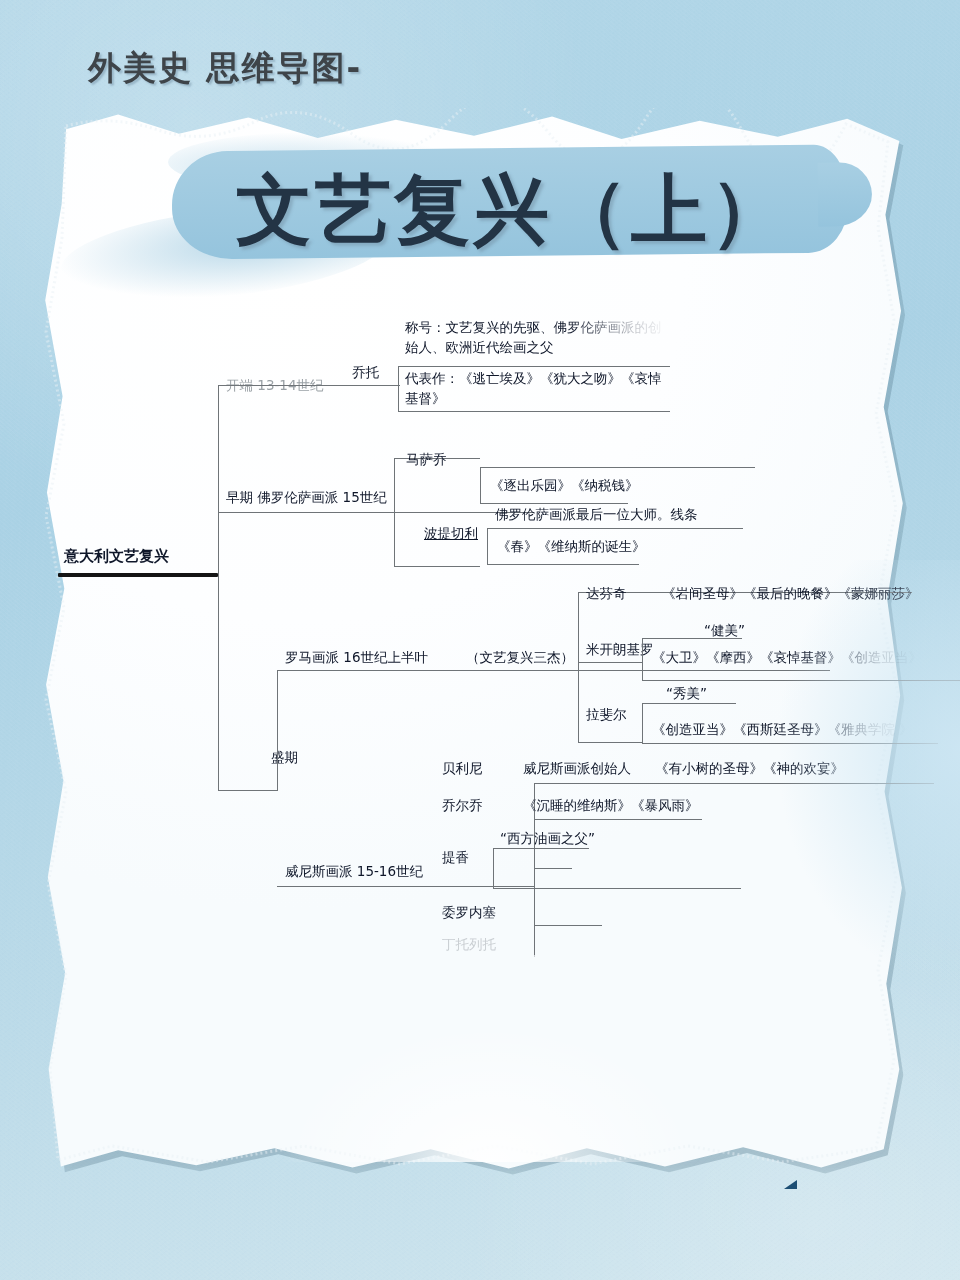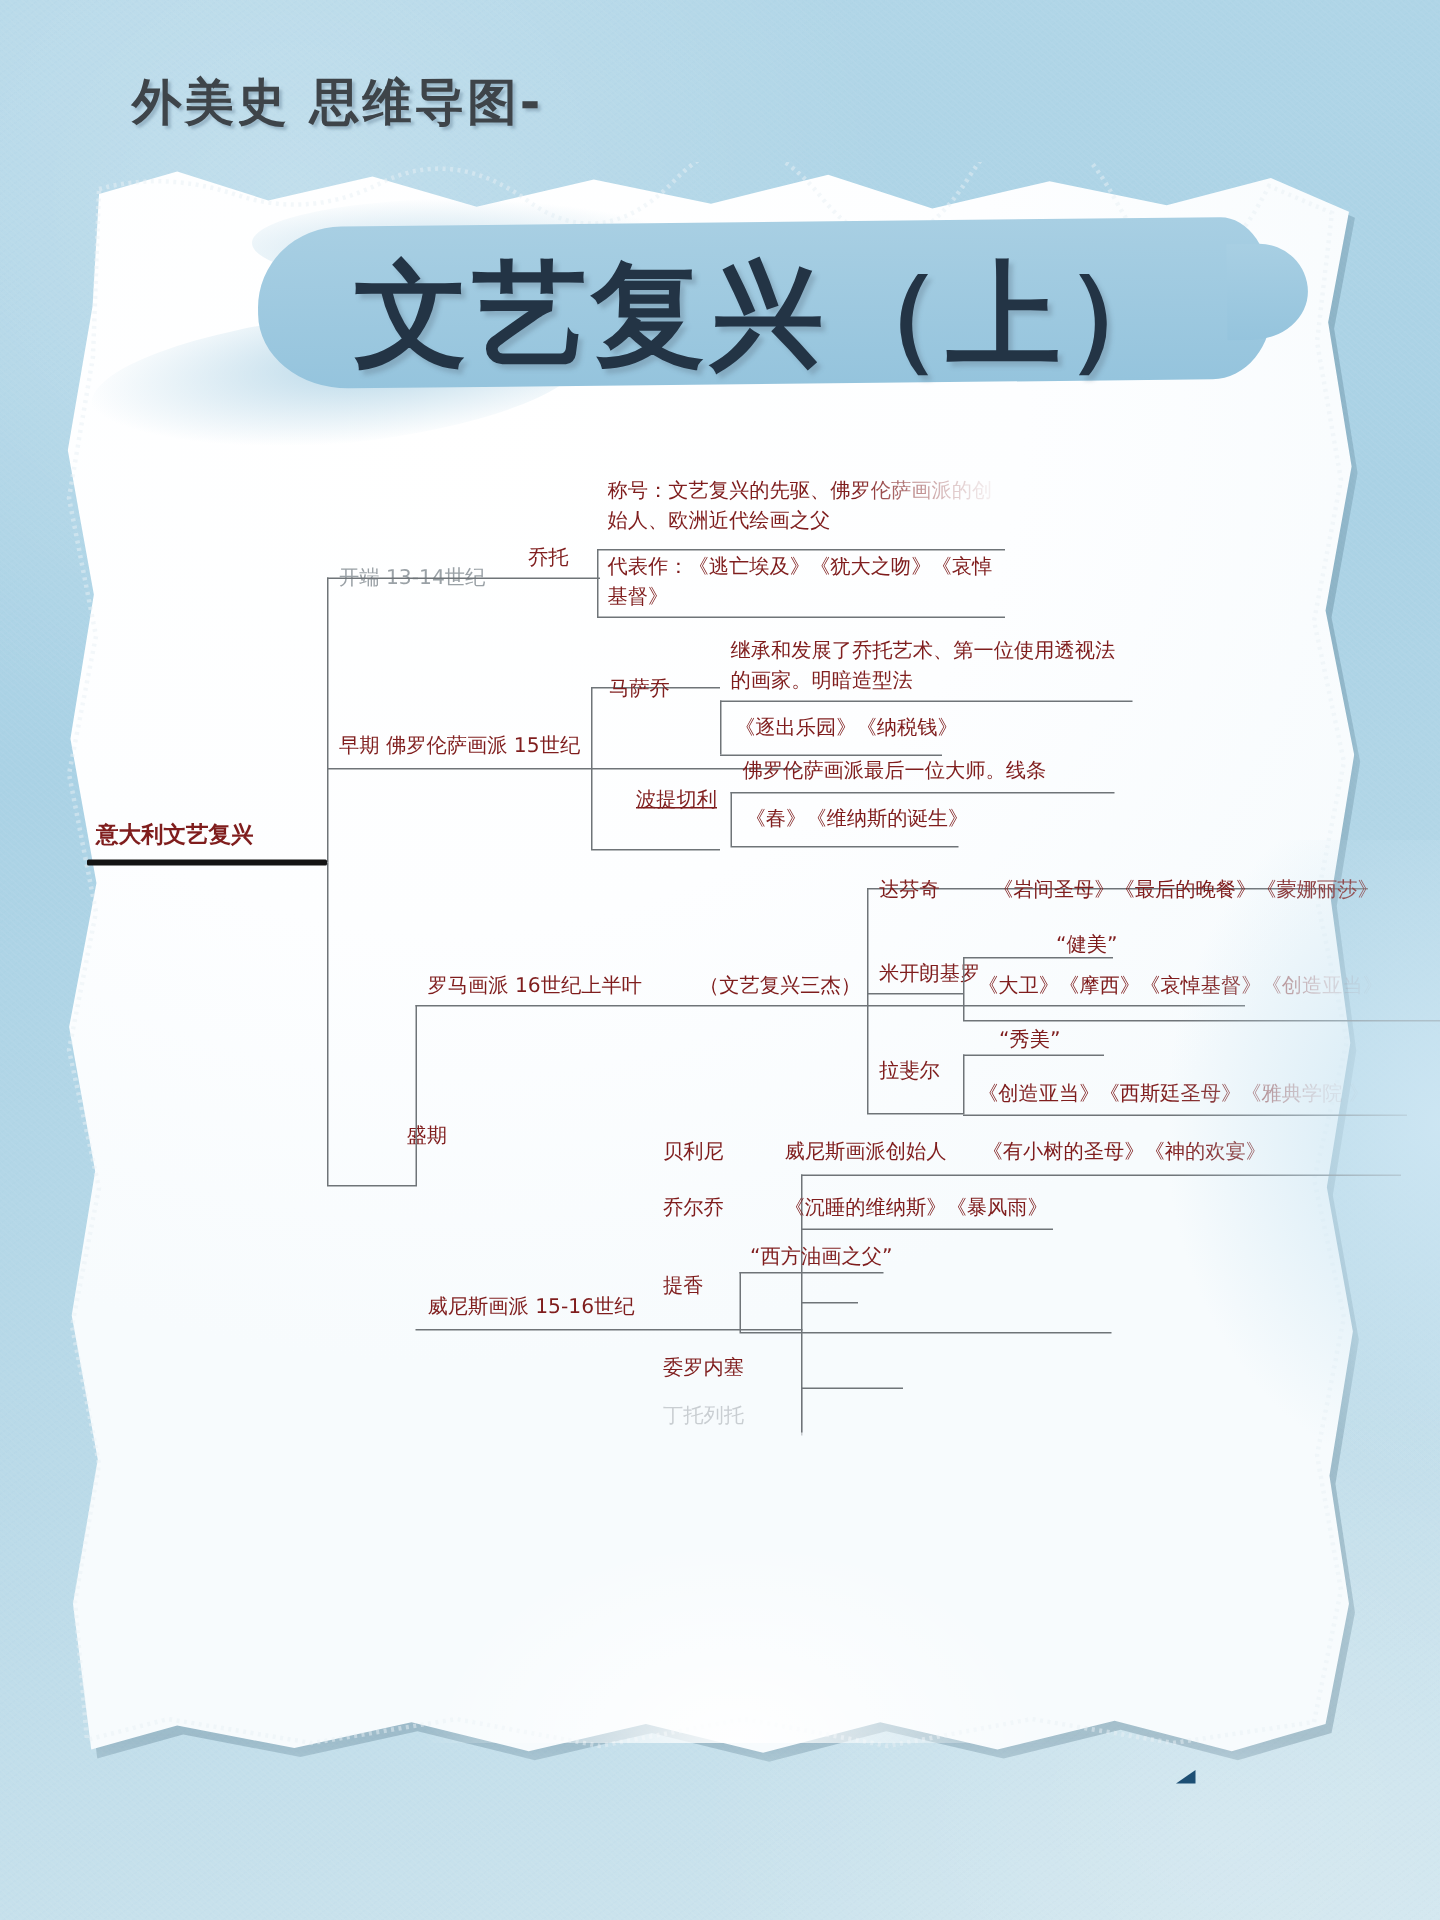--- a/index.html
+++ b/index.html
@@ -141,21 +141,21 @@
   }
 
   
   .map {
     position: absolute;
     left: 0; top: 0;
     width: 960px; height: 1280px;
   }
   .node {
     position: absolute;
-    color: #7f1d1d;
+    color: #0f172a;
     font-size: 13.5px;
     line-height: 1.45;
     white-space: nowrap;
     font-family: "DejaVu Sans", "Liberation Sans", sans-serif;
   }
   .node.wrap { white-space: normal; }
   .node.root {
     font-size: 15px;
     font-weight: 700;
   }
@@ -246,21 +246,20 @@
     <div class="ln v" style="left:398px; top:366px; height:46px;"></div>
     <div class="node wrap" style="left:405px; top:369px; width:265px;">代表作：《逃亡埃及》《犹大之吻》《哀悼基督》</div>
     <div class="ln h" style="left:398px; top:411px; width:272px;"></div>
 
     <div class="node" style="left:226px; top:488px;">早期 佛罗伦萨画派 15世纪</div>
     <div class="ln h" style="left:218px; top:512px; width:316px;"></div>
     <div class="ln v" style="left:394px; top:458px; height:108px;"></div>
 
     <div class="ln h" style="left:394px; top:458px; width:86px;"></div>
     <div class="node" style="left:406px; top:450px;">马萨乔</div>
-    <div class="node wrap" style="left:487px; top:425px; width:268px;">继承和发展了乔托艺术、第一位使用透视法的画家。明暗造型法</div>
     <div class="ln h" style="left:480px; top:467px; width:275px;"></div>
     <div class="ln v" style="left:480px; top:467px; height:36px;"></div>
     <div class="node" style="left:490px; top:476px;">《逐出乐园》《纳税钱》</div>
     <div class="ln h" style="left:480px; top:503px; width:148px;"></div>
 
     <div class="ln h" style="left:394px; top:566px; width:86px;"></div>
     <div class="node" style="left:424px; top:524px;text-decoration:underline;">波提切利</div>
     <div class="node wrap" style="left:495px; top:505px; width:268px;">佛罗伦萨画派最后一位大师。线条</div>
     <div class="ln h" style="left:487px; top:528px; width:256px;"></div>
     <div class="ln v" style="left:487px; top:528px; height:36px;"></div>

